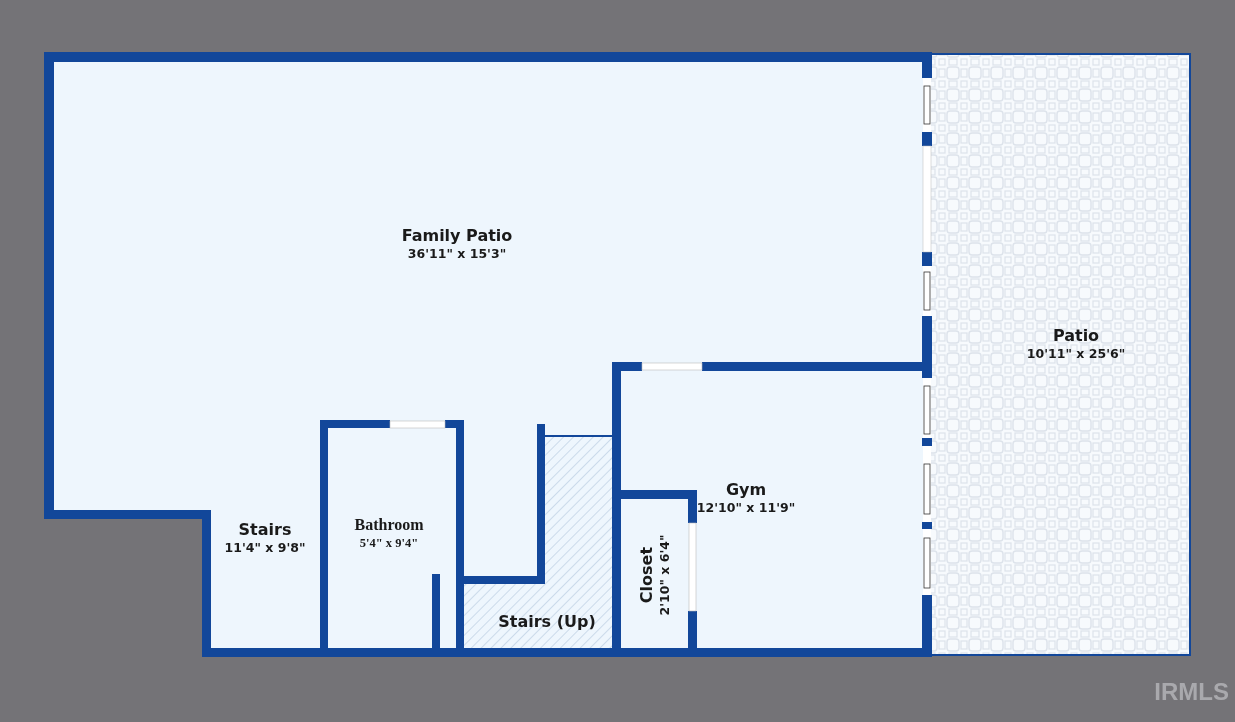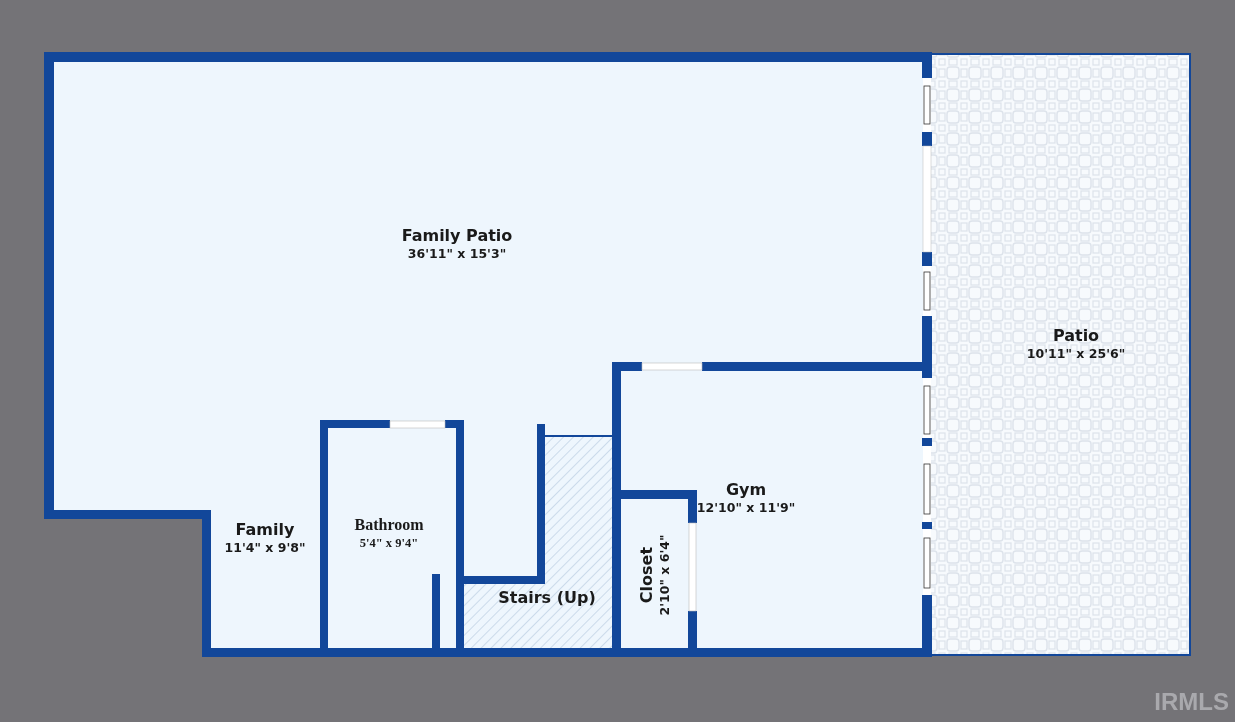--- a/index.html
+++ b/index.html
@@ -15,21 +15,21 @@
       text-align: center;
       color: #1a1a1a;
       transform: translate(-50%, -50%);
       white-space: nowrap;
       pointer-events: none;
     }
     .room-label .name { font-weight: bold; font-size: 16px; line-height: 20px; display: block; }
     .room-label .dims { font-weight: bold; font-size: 12.5px; line-height: 16px; display: block; }
     .room-label.vertical { transform: translate(-50%, -50%) rotate(-90deg); }
     .watermark {
-      position: absolute; right: 6px; bottom: 6px;
+      position: absolute; right: 6px; bottom: 16px;
       color: #a9a9ad; font-weight: bold; font-size: 24px; letter-spacing: 0px;
       font-family: "Liberation Sans", sans-serif;
     }
   </style>
 </head>
 <body>
 
 <svg id="plan" width="1235" height="722" viewBox="0 0 1235 722">
   <defs>
     <pattern id="tiles" width="22" height="22" patternUnits="userSpaceOnUse">
@@ -120,36 +120,36 @@
   <span class="name">Family Patio</span>
   <span class="dims">36'11" x 15'3"</span>
 </div>
 
 <div class="room-label" style="left:1058px; top:344px;margin-left:18px;">
   <span class="name">Patio</span>
   <span class="dims">10'11" x 25'6"</span>
 </div>
 
 <div class="room-label" style="left:265px; top:538px;">
-  <span class="name">Family</span>
+  <span class="name">Stairs</span>
   <span class="dims">11'4" x 9'8"</span>
 </div>
 
 <div class="room-label" style="left:389px; top:533px;font-family:Liberation Serif, serif;">
   <span class="name">Bathroom</span>
   <span class="dims">5'4" x 9'4"</span>
 </div>
 
 <div class="room-label" style="left:746px; top:498px;">
   <span class="name">Gym</span>
   <span class="dims">12'10" x 11'9"</span>
 </div>
 
 <div class="room-label vertical" style="left:655px; top:575px;">
   <span class="name">Closet</span>
   <span class="dims">2'10" x 6'4"</span>
 </div>
 
-<div class="room-label" style="left:547px; top:598px;">
+<div class="room-label" style="left:547px; top:622px;">
   <span class="name">Stairs (Up)</span>
 </div>
 
 <div class="watermark">IRMLS</div>
 
 </body></html>

